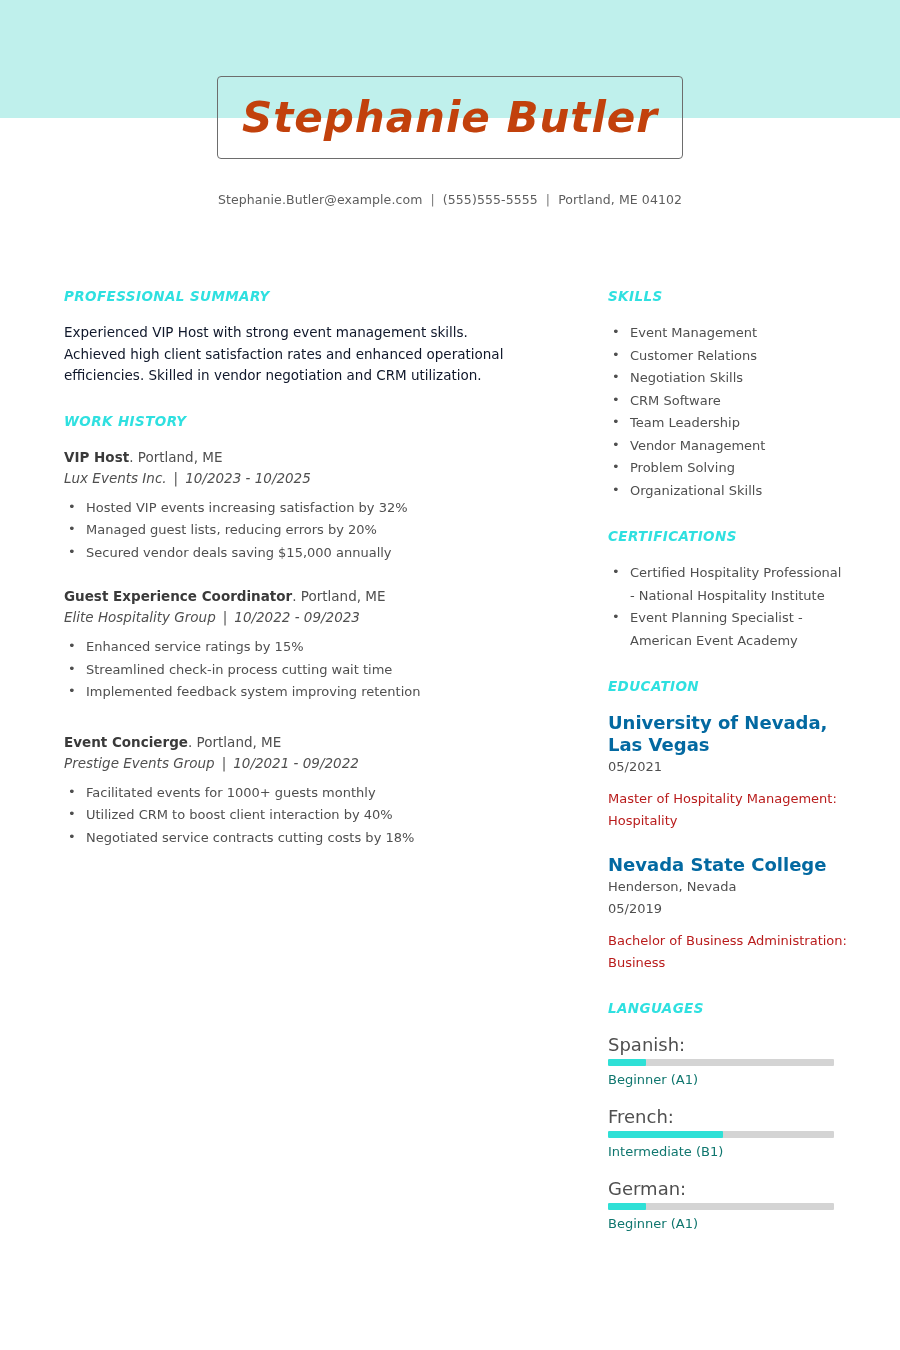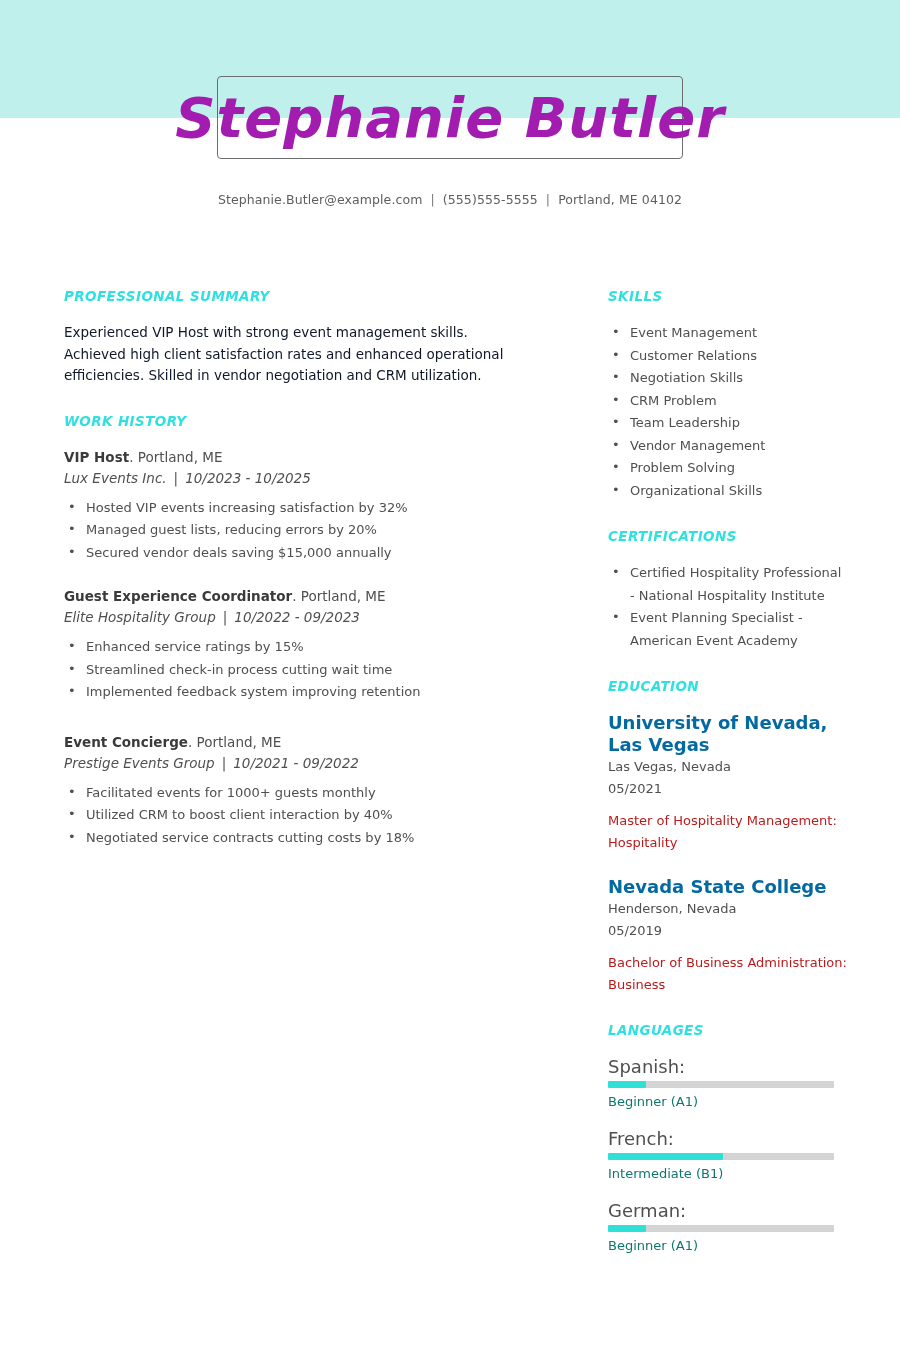--- a/index.html
+++ b/index.html
@@ -35,23 +35,23 @@
     border-radius: 4px;
     background: transparent;
     display: flex;
     align-items: center;
     justify-content: center;
   }
   .name-text {
     font-family: "DejaVu Sans", sans-serif;
     font-style: italic;
     font-weight: bold;
-    font-size: 56px;
+    font-size: 42px;
     letter-spacing: 1px;
-    color: #a21caf;
+    color: #c2410c;
     white-space: nowrap;
     text-align: center;
   }
   .contact-line {
     position: absolute;
     top: 192px;
     left: 0;
     width: 900px;
     text-align: center;
     font-size: 12.5px;
@@ -278,42 +278,41 @@
   </div>
 
   <div class="col-right">
 
     <div class="section">
       <div class="section-heading">SKILLS</div>
       <ul class="rlist" id="skills-container">
           <li>Event Management</li>
           <li>Customer Relations</li>
           <li>Negotiation Skills</li>
-          <li>CRM Problem</li>
+          <li>CRM Software</li>
           <li>Team Leadership</li>
           <li>Vendor Management</li>
           <li>Problem Solving</li>
           <li>Organizational Skills</li>
         </ul>
     </div>
 
     <div class="section">
       <div class="section-heading">CERTIFICATIONS</div>
       <ul class="rlist" id="certs-container">
           <li>Certified Hospitality Professional - National Hospitality Institute</li>
           <li>Event Planning Specialist - American Event Academy</li>
         </ul>
     </div>
 
     <div class="section">
       <div class="section-heading">EDUCATION</div>
       <div id="edu-container">
           <div class="edu">
             <div class="edu-school">University of Nevada, Las Vegas</div>
-            <div class="edu-loc">Las Vegas, Nevada</div>
             <div class="edu-date">05/2021</div>
             <div class="edu-degree">Master of Hospitality Management: Hospitality</div>
           </div>
           <div class="edu">
             <div class="edu-school">Nevada State College</div>
             <div class="edu-loc">Henderson, Nevada</div>
             <div class="edu-date">05/2019</div>
             <div class="edu-degree">Bachelor of Business Administration: Business</div>
           </div>
         </div>

